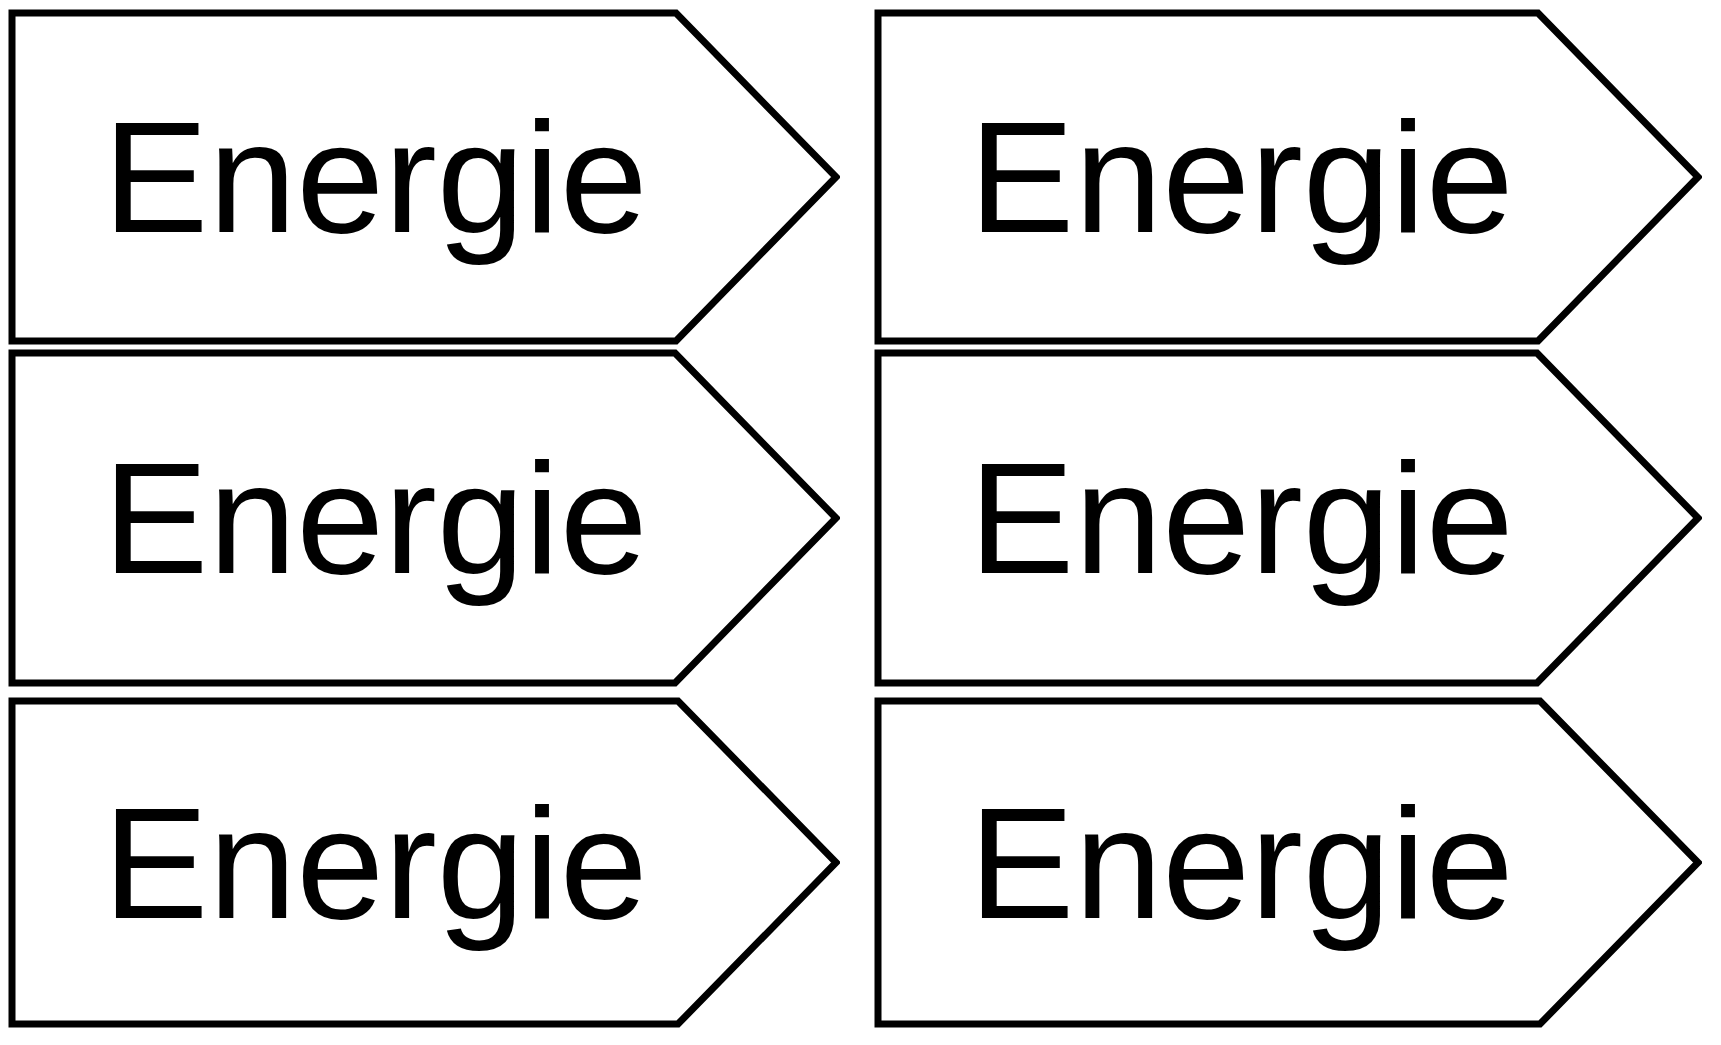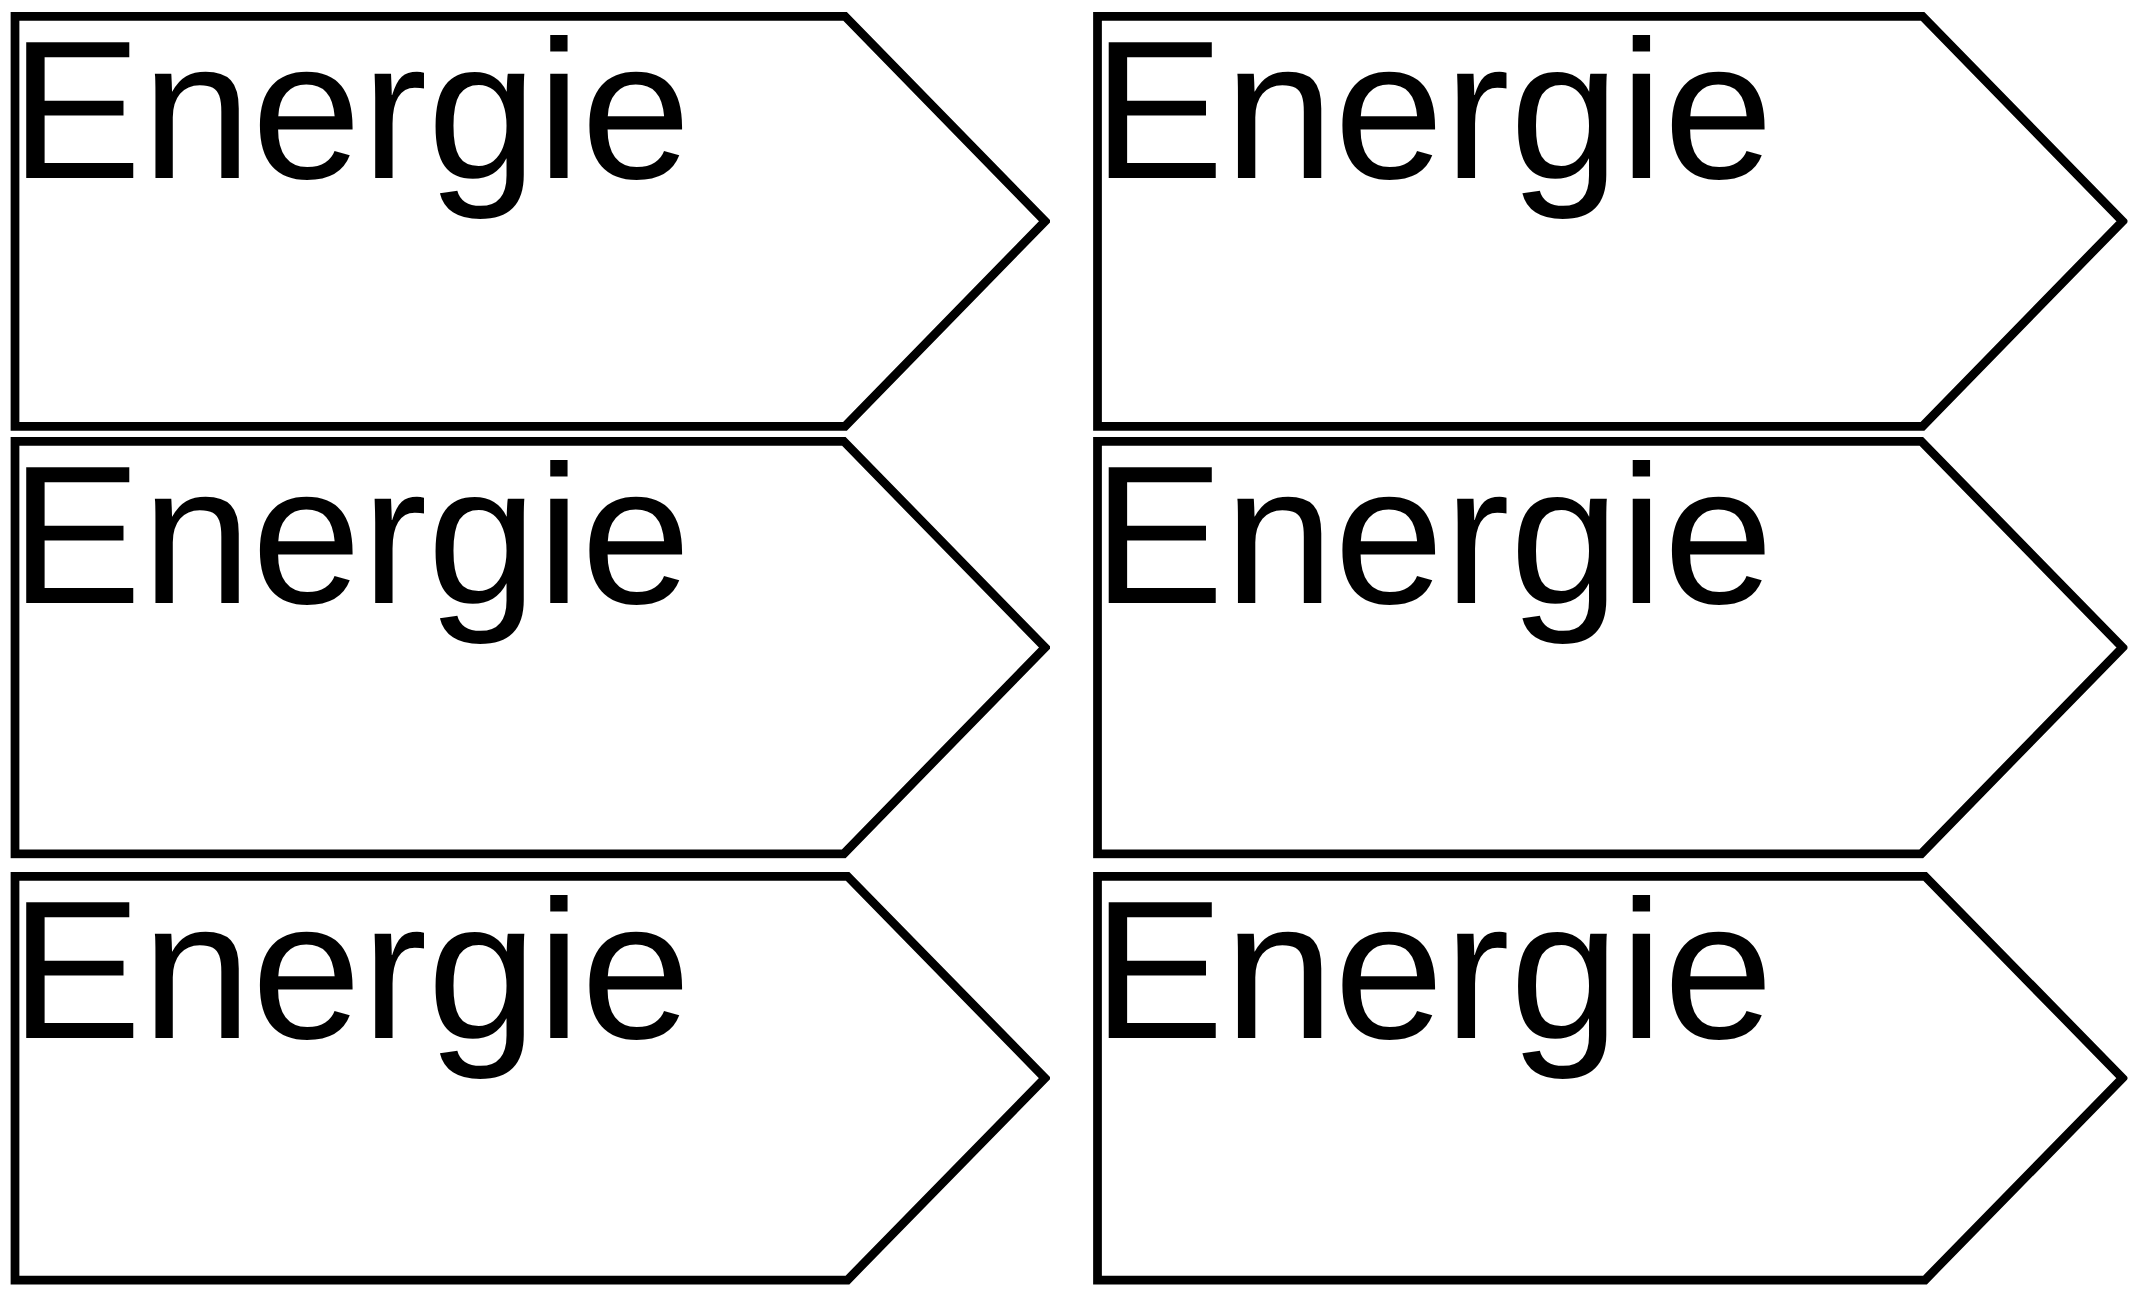--- a/index.html
+++ b/index.html
@@ -26,20 +26,22 @@
     top: 0;
     display: block;
   }
   .arrow .label-wrap {
     position: absolute;
     left: 0;
     top: 0;
     width: 100%;
     height: 100%;
     display: flex;
+    align-items: center;
+    padding-left: 95px;
     box-sizing: border-box;
     pointer-events: none;
   }
   .arrow .label {
     font-size: 158px;
     line-height: 1;
     color: #000000;
     white-space: nowrap;
     letter-spacing: 0px;
   }

